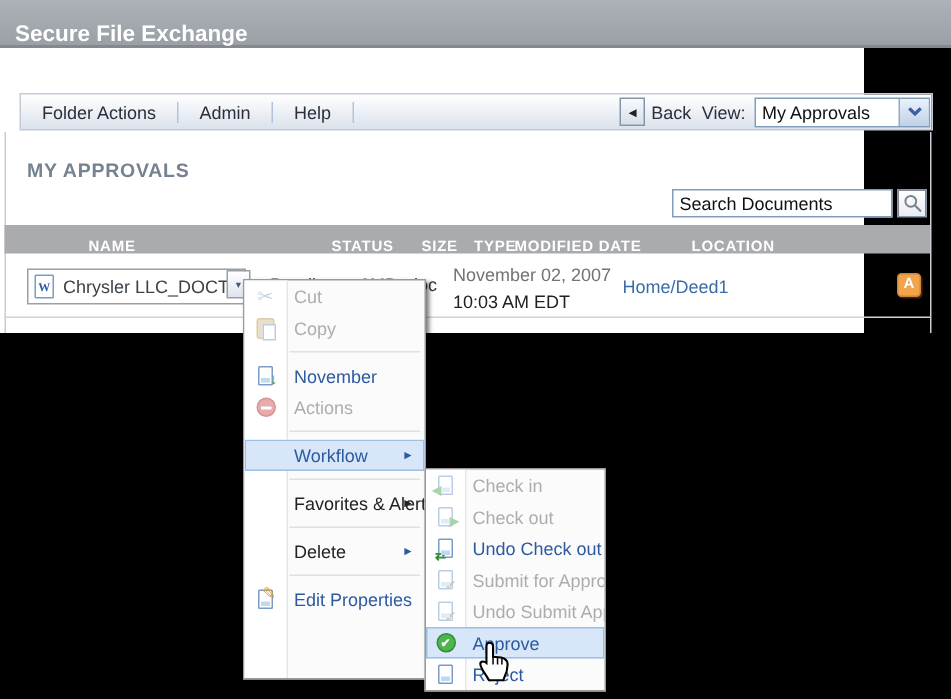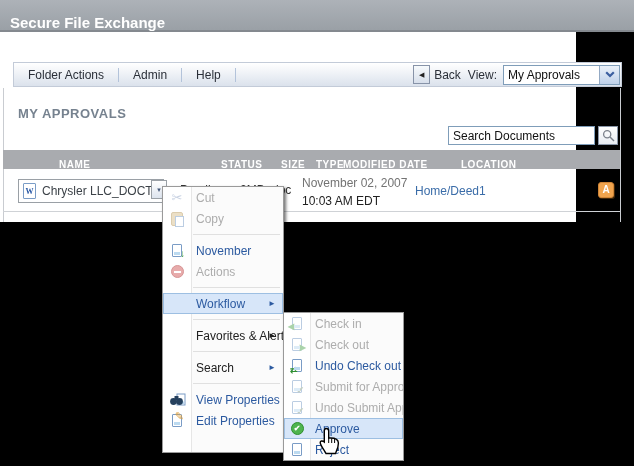--- a/index.html
+++ b/index.html
@@ -233,36 +233,24 @@
     </div>
     <div class="msep"></div>
     <div class="mi dark">
       <span class="ic"></span>
       <span class="lbl">Favorites &amp; Alerts</span>
       <span class="arr">►</span>
     </div>
     <div class="msep"></div>
     <div class="mi dark">
       <span class="ic"></span>
-      <span class="lbl">Search</span>
+      <span class="lbl">Delete</span>
       <span class="arr" style="color:#2c5aa0">►</span>
     </div>
     <div class="msep"></div>
-    <div class="mi">
-      <span class="ic">
-        <svg width="17" height="14" viewBox="0 0 17 14">
-          <rect x="8" y="1" width="8" height="11" fill="#fff" stroke="#7a9cc6"></rect>
-          <rect x="9" y="8.5" width="6" height="2.5" fill="#bcdaf0"></rect>
-          <circle cx="4.5" cy="8.5" r="3.4" fill="#26415e"></circle>
-          <circle cx="10.5" cy="8.5" r="3.4" fill="#26415e"></circle>
-          <rect x="5.5" y="3" width="4" height="4" fill="#26415e"></rect>
-        </svg>
-      </span>
-      <span class="lbl">View Properties</span>
-    </div>
     <div class="mi">
       <span class="ic">
           <span class="pg">
             <span class="pencil">✎</span>
           </span>
         </span>
       <span class="lbl">Edit Properties</span>
     </div>
   </div>
 

